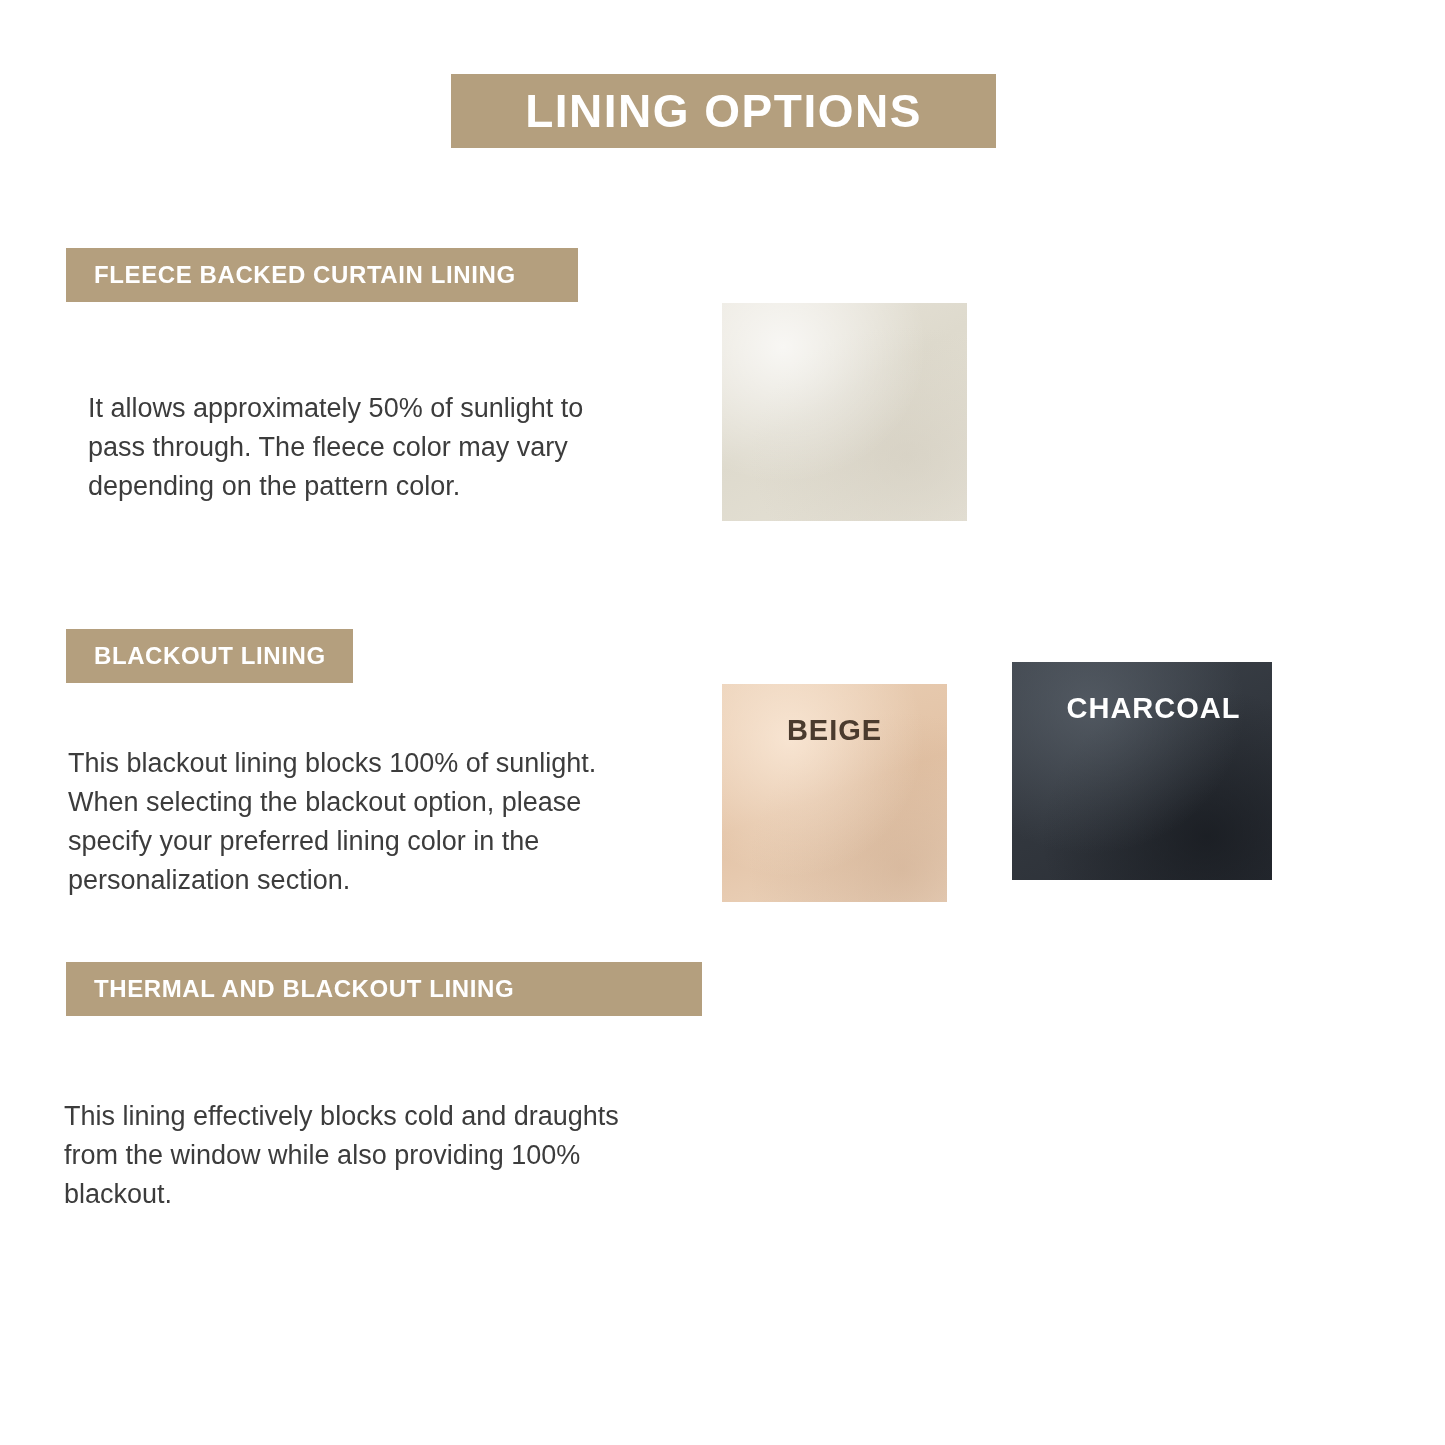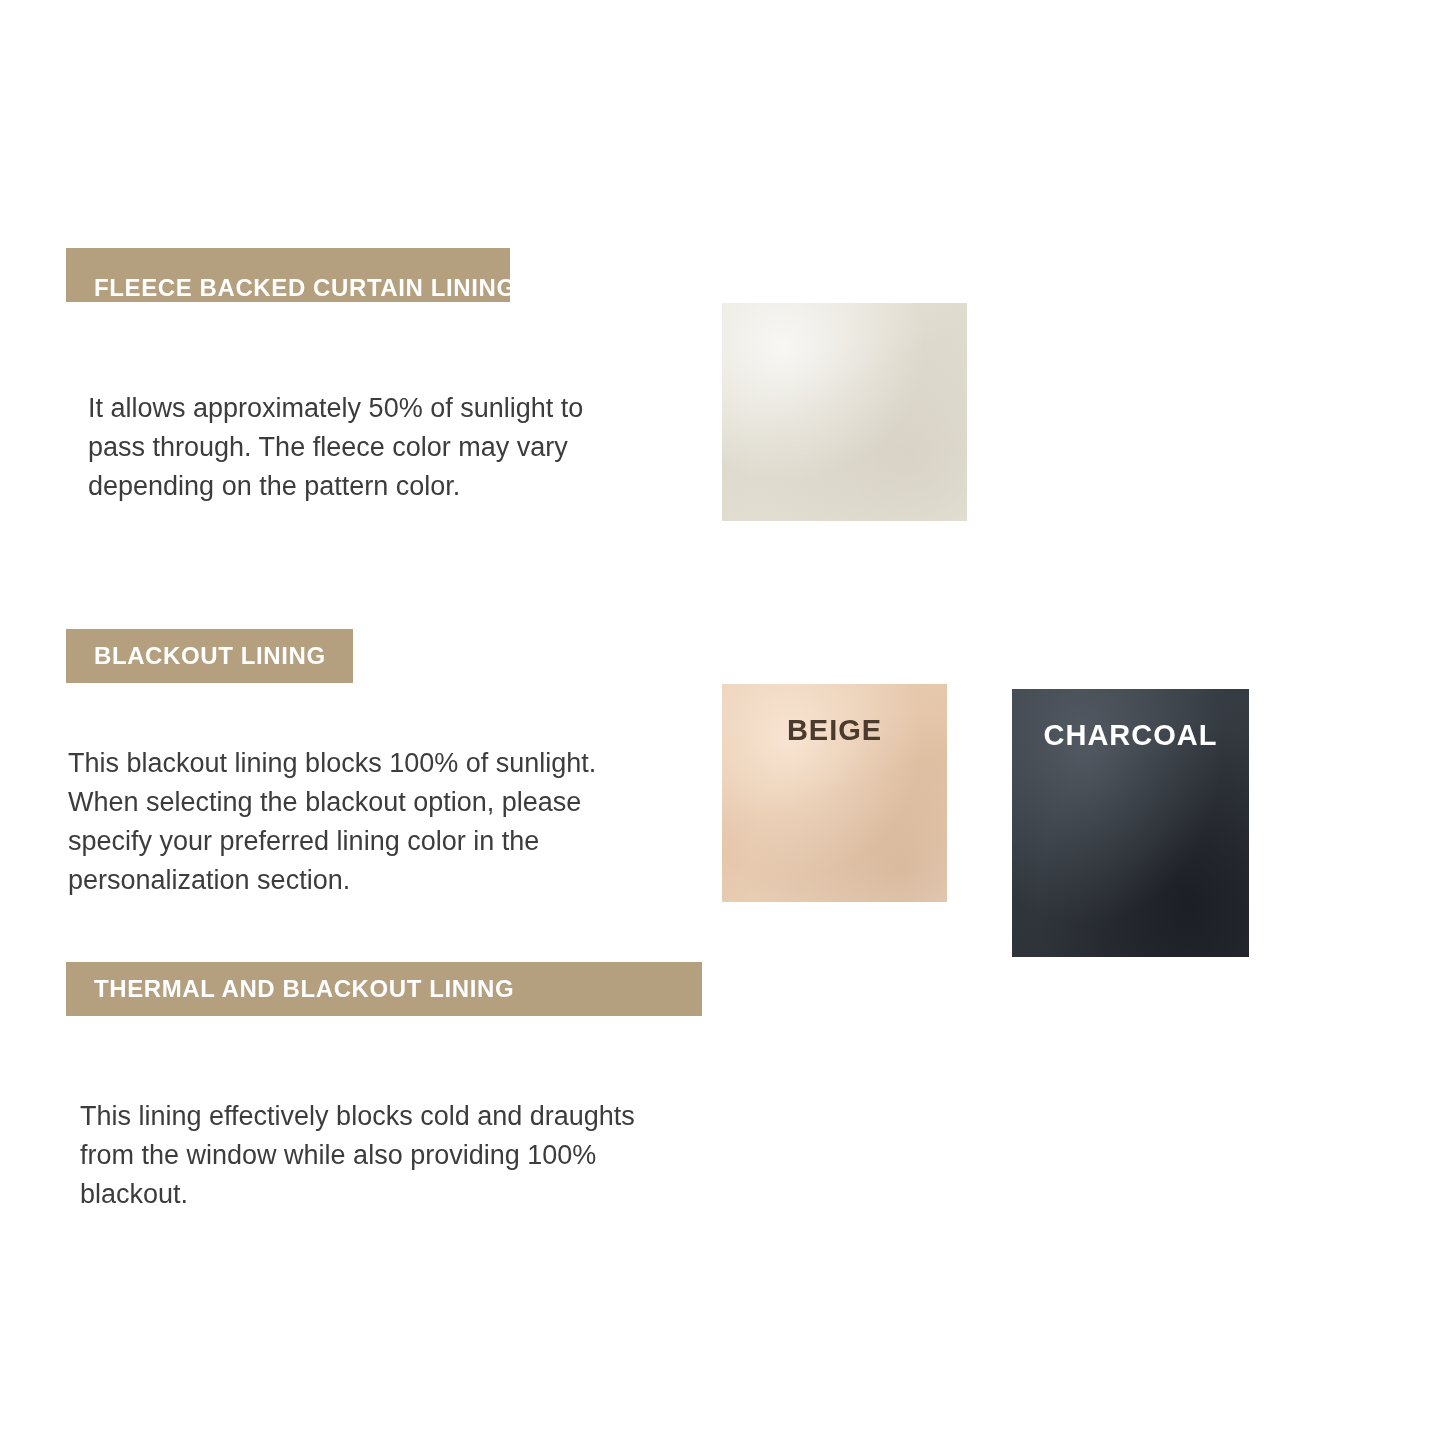--- a/index.html
+++ b/index.html
@@ -52,34 +52,34 @@
     box-sizing: border-box;
   }
   .section-header .header-text {
     color: #ffffff;
     font-size: 24px;
     font-weight: bold;
     letter-spacing: 0.6px;
     white-space: nowrap;
   }
 
-  #hdr-fleece { left: 66px; top: 248px; width: 444px; align-items: flex-end; }
+  #hdr-fleece { left: 66px; top: 248px; width: 512px; }
   #hdr-blackout { left: 66px; top: 629px; width: 287px; }
   #hdr-thermal { left: 66px; top: 962px; width: 636px; }
 
   
   .body-text {
     position: absolute;
     font-size: 27px;
     line-height: 1.45;
     color: #3c3c3c;
   }
   #txt-fleece { left: 68px; top: 362px; width: 545px; margin-left: 20px; }
   #txt-blackout { left: 68px; top: 717px; width: 560px; }
-  #txt-thermal { left: 80px; top: 1070px; width: 560px; }
+  #txt-thermal { left: 64px; top: 1070px; width: 560px; }
 
   
   .swatch {
     position: absolute;
     display: flex;
     align-items: flex-start;
     justify-content: center;
     overflow: hidden;
   }
   .swatch .swatch-label {
@@ -100,41 +100,45 @@
   #sw-beige {
     left: 722px; top: 684px; width: 225px; height: 218px;
     background:
       radial-gradient(ellipse at 30% 25%, rgba(255,240,225,0.7), rgba(255,240,225,0) 60%),
       radial-gradient(ellipse at 80% 85%, rgba(196,160,130,0.45), rgba(196,160,130,0) 60%),
       linear-gradient(160deg, #e9ceb4 0%, #e3c3a6 50%, #edd6c0 100%);
   }
   #sw-beige .swatch-label { color: #4a3b2e; }
 
   #sw-charcoal {
-    left: 1012px; top: 689px; width: 237px; height: 268px;
+    left: 1012px; top: 662px; width: 237px; height: 218px;
     background:
       radial-gradient(ellipse at 30% 20%, rgba(95,103,112,0.65), rgba(95,103,112,0) 60%),
       radial-gradient(ellipse at 75% 80%, rgba(20,23,28,0.7), rgba(20,23,28,0) 60%),
       linear-gradient(155deg, #3d434b 0%, #32373e 50%, #2a2e35 100%);
+    padding-left: 23px;
   }
   #sw-charcoal .swatch-label { color: #ffffff; }
 
   #sw-thermal {
     left: 722px; top: 1022px; width: 250px; height: 218px;
     background:
       radial-gradient(ellipse at 35% 25%, rgba(104,137,163,0.55), rgba(104,137,163,0) 62%),
       radial-gradient(ellipse at 80% 85%, rgba(40,62,82,0.55), rgba(40,62,82,0) 60%),
       linear-gradient(155deg, #4a6a84 0%, #456party 0%, #41607a 55%, #3c5a74 100%);
   }
 </style>
 </head>
 <body>
 
 <div class="page">
 
+  <div class="title-bar">
+    <span class="title-text">LINING OPTIONS</span>
+  </div>
 
   <div class="section-header" id="hdr-fleece">
     <span class="header-text">FLEECE BACKED CURTAIN LINING</span>
   </div>
   <p class="body-text" id="txt-fleece">It allows approximately 50% of sunlight to pass through. The fleece color may vary depending on the pattern color.</p>
   <div class="swatch" id="sw-fleece">
     <span class="swatch-label"></span>
   </div>
 
   <div class="section-header" id="hdr-blackout">

